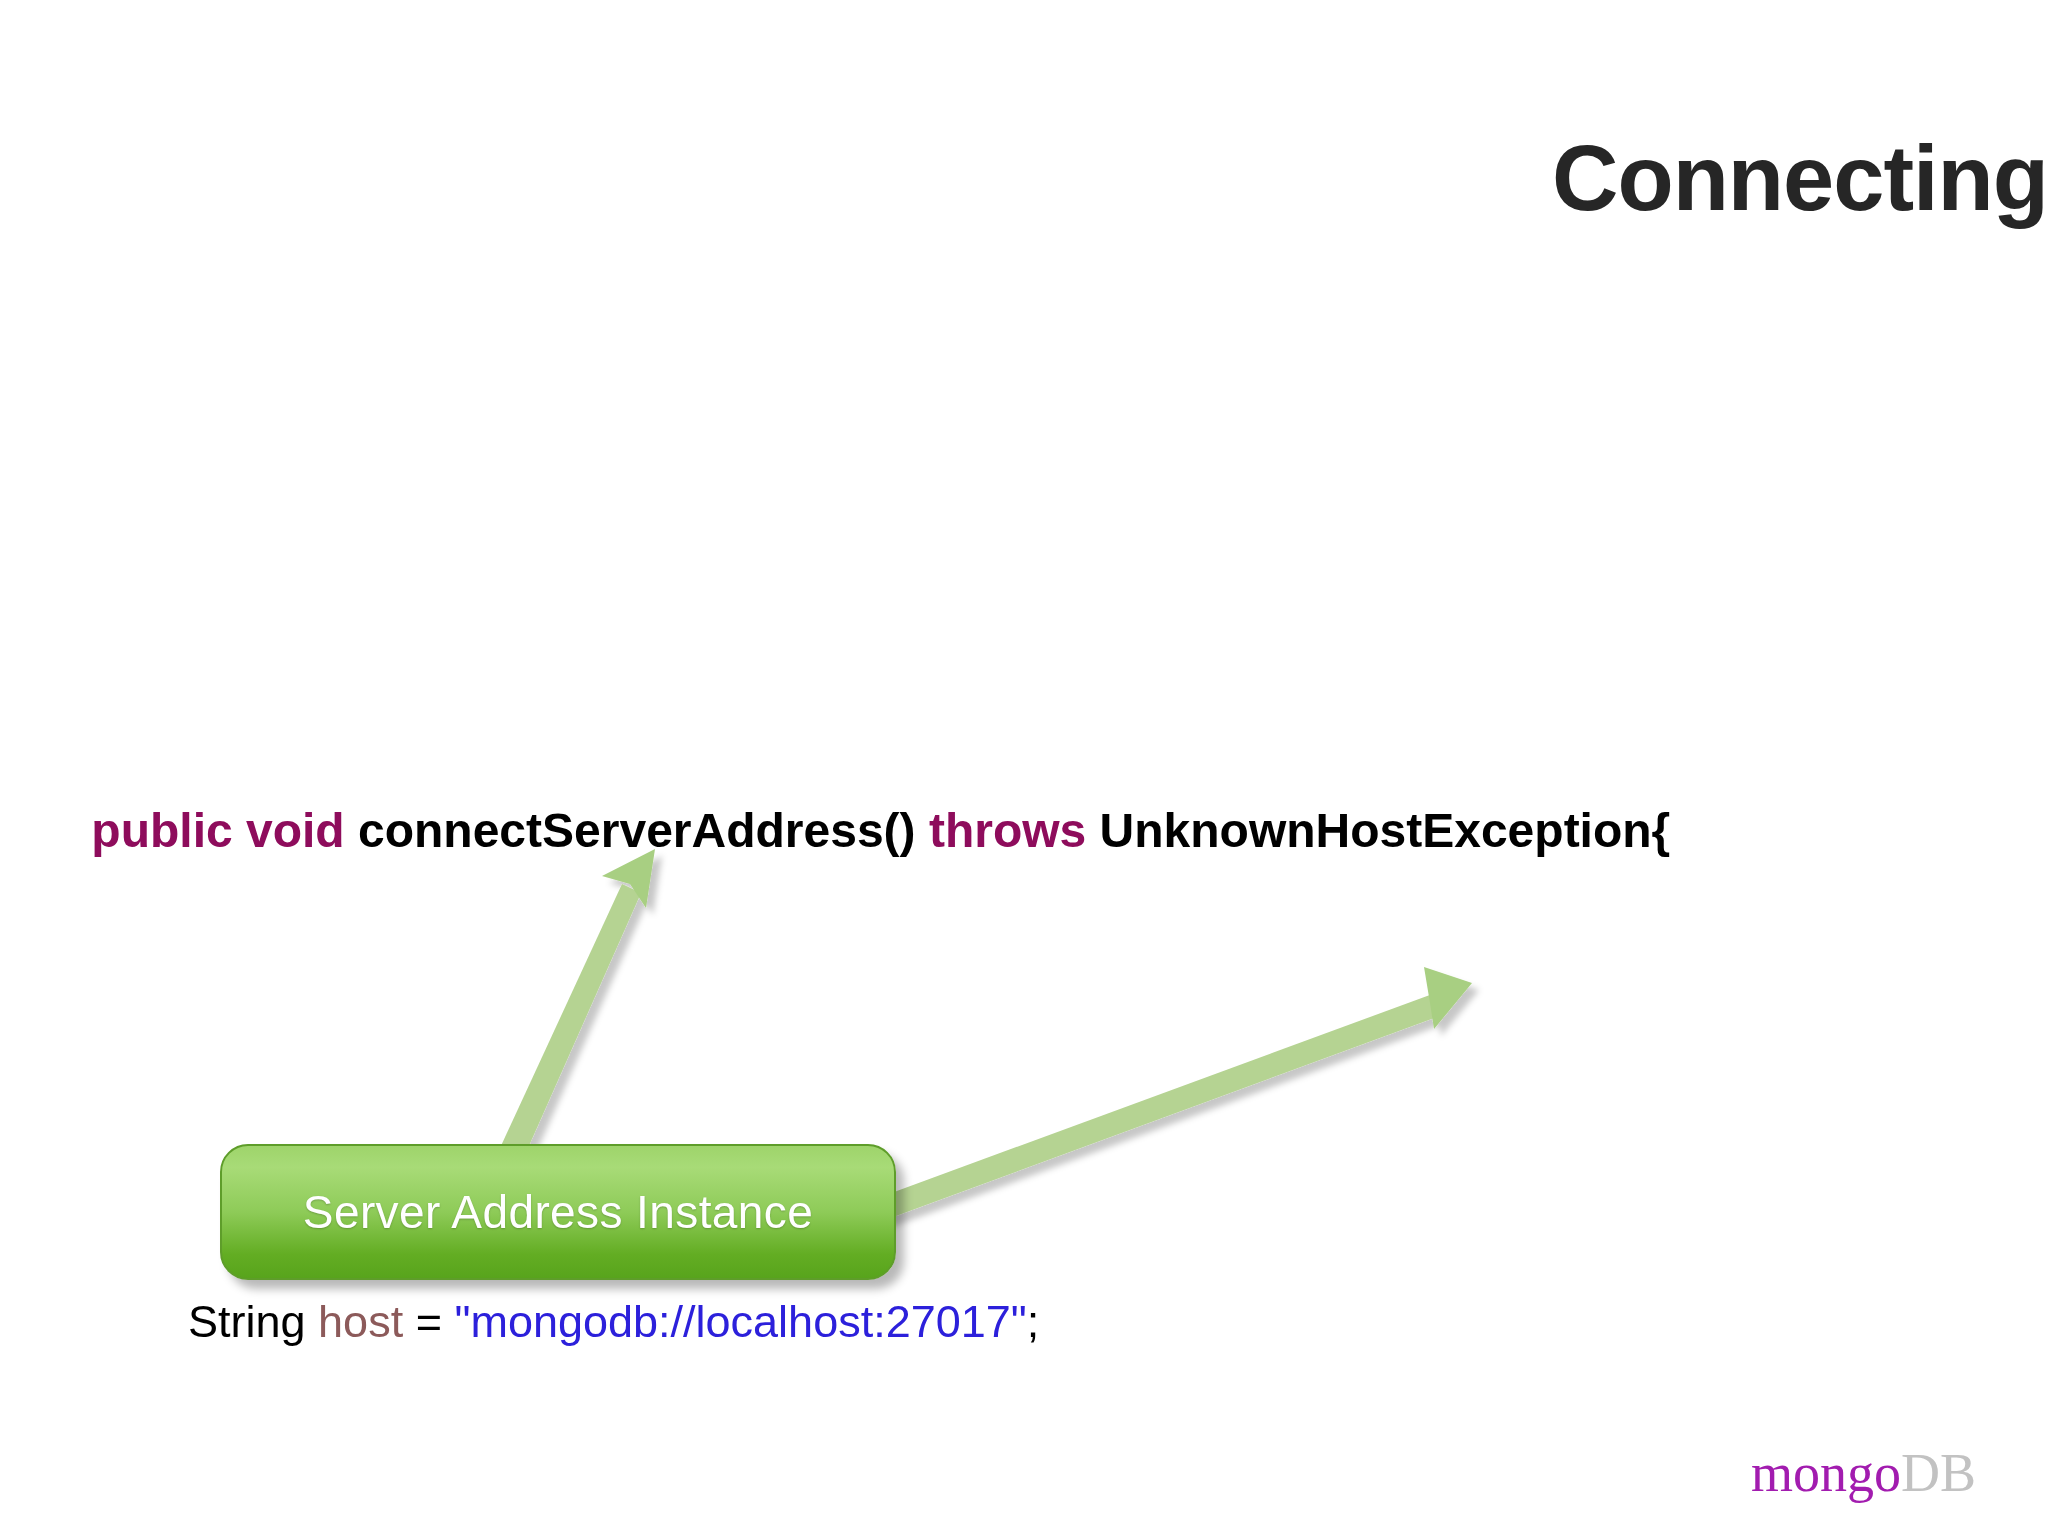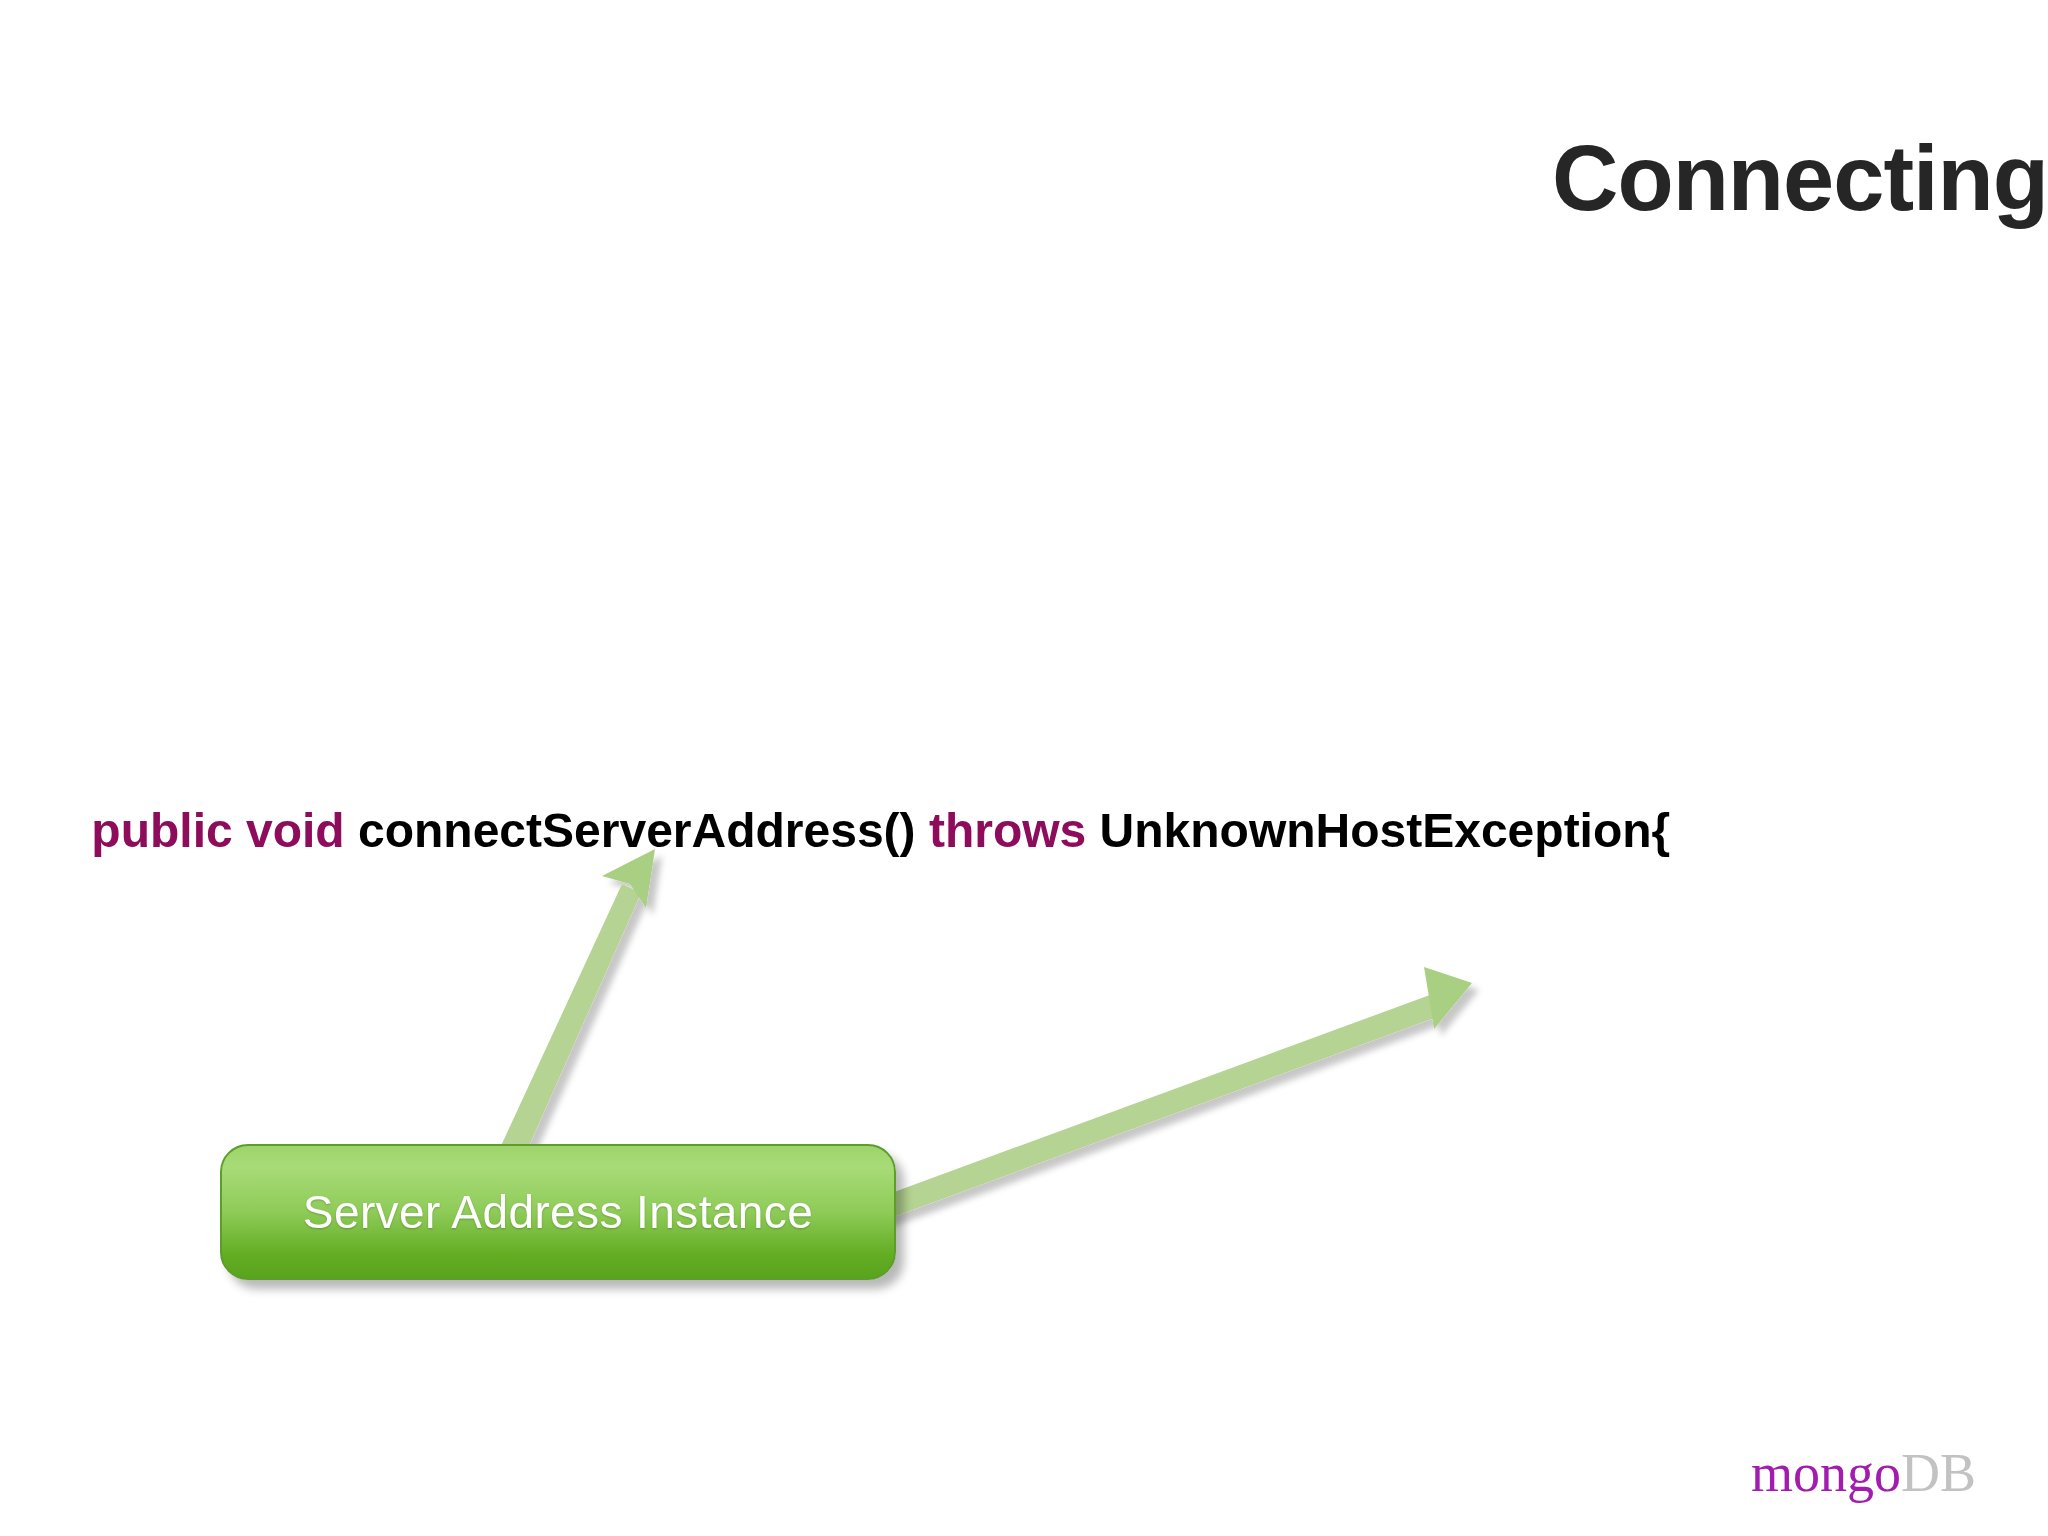--- a/index.html
+++ b/index.html
@@ -126,20 +126,23 @@
 <div id="slide-title">Connecting</div>
 
 <div id="code-block">
 
   <div class="code-line sig">
     <span class="tok t-kw">public void </span><span class="tok t-bold">connectServerAddress() </span><span class="tok t-kw">throws </span><span class="tok t-bold">UnknownHostException{</span>
   </div>
 
   <div class="gap-line"></div>
 
+  <div class="code-line indent">
+    <span class="tok t-plain">String </span><span class="tok t-var">host </span><span class="tok t-plain">= </span><span class="tok t-str">"mongodb://localhost:27017"</span><span class="tok t-plain">;</span>
+  </div>
 
   <div class="code-line indent">
     
   </div>
 
   
 
   
 
   

